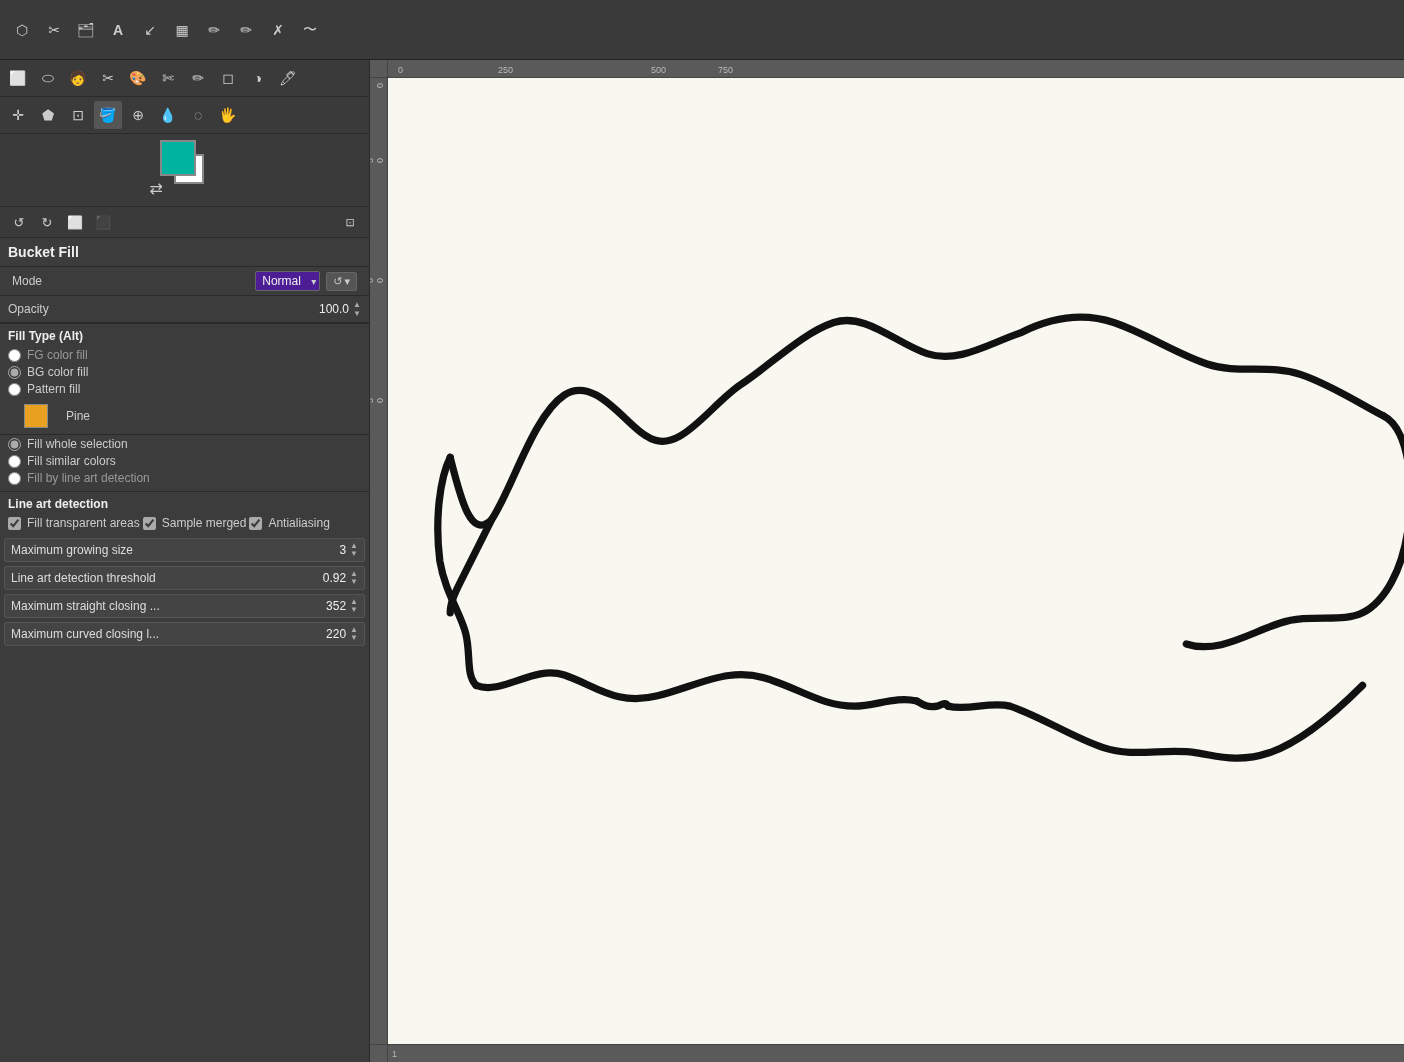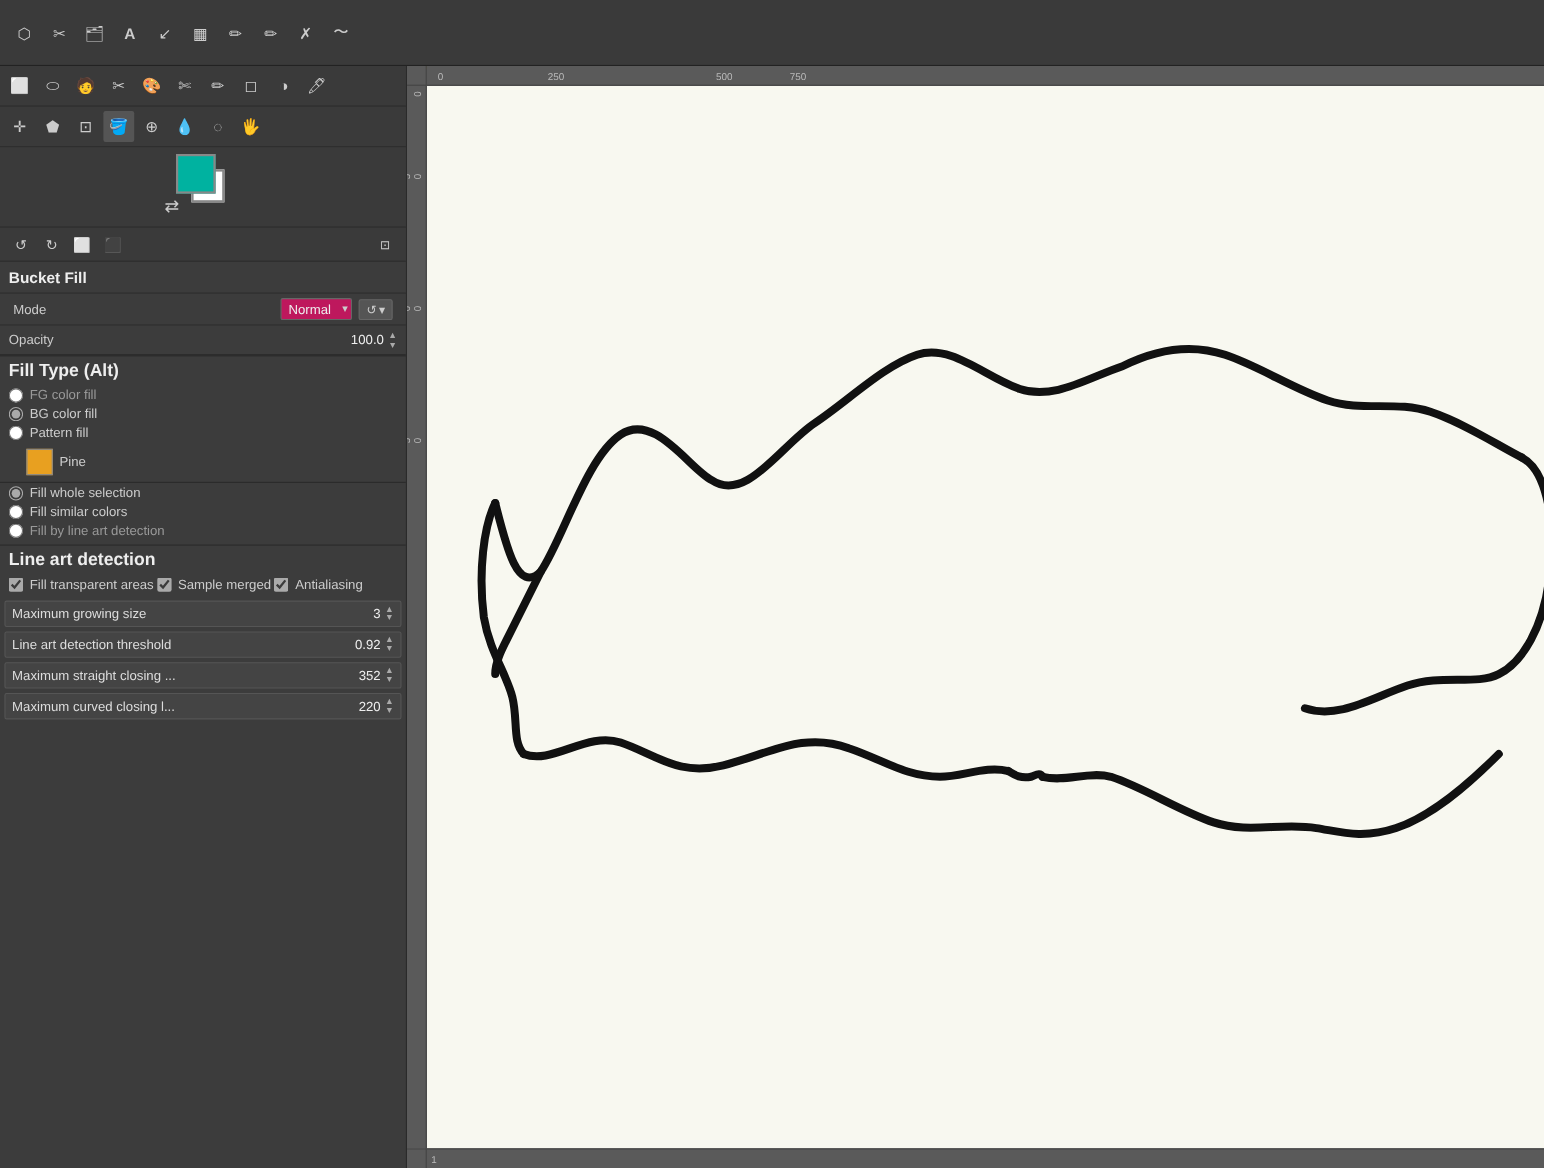--- a/index.html
+++ b/index.html
@@ -140,21 +140,21 @@
       padding: 4px 12px;
       background: #3c3c3c;
       border-bottom: 1px solid #2a2a2a;
     }
     .mode-label {
       color: #ccc;
       font-size: 12px;
       flex: 1;
     }
     .mode-select {
-      background: #be185d;
+      background: #4c1d95;
       border: 1px solid #666;
       color: #eee;
       font-size: 12px;
       padding: 2px 6px;
       cursor: pointer;
       border-radius: 2px;
       appearance: none;
       -webkit-appearance: none;
       padding-right: 18px;
       position: relative;
@@ -204,21 +204,21 @@
     .opacity-value {
       color: #eee;
       font-size: 12px;
       text-align: right;
     }
 
     
     .section-label {
       padding: 5px 8px 3px 8px;
       color: #eee;
-      font-size: 16px;
+      font-size: 12px;
       font-weight: bold;
     }
 
     
     .radio-group {
       display: flex;
       flex-direction: column;
       padding: 2px 8px 6px 8px;
       gap: 3px;
     }
@@ -248,20 +248,21 @@
     }
     .pattern-swatch {
       width: 24px;
       height: 24px;
       background: #e8a020;
       border: 1px solid #888;
     }
     .pattern-name {
       color: #ccc;
       font-size: 12px;
+      margin-left: 12px;
     }
 
     
     .checkbox-group {
       display: flex;
       flex-direction: row;
       padding: 2px 8px 6px 8px;
       gap: 3px;
     }
     .checkbox-item {

